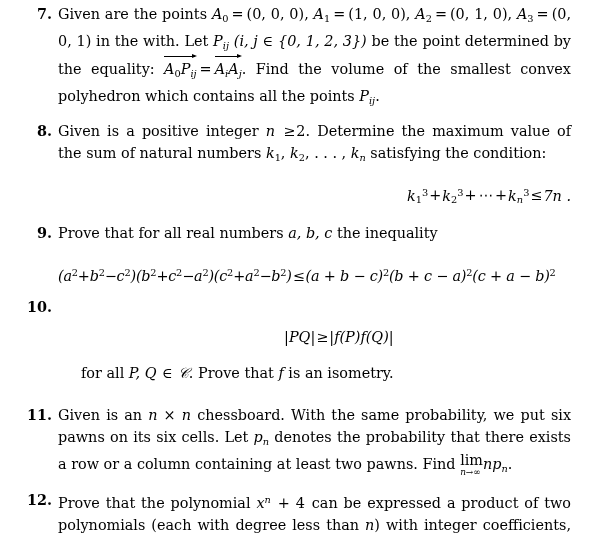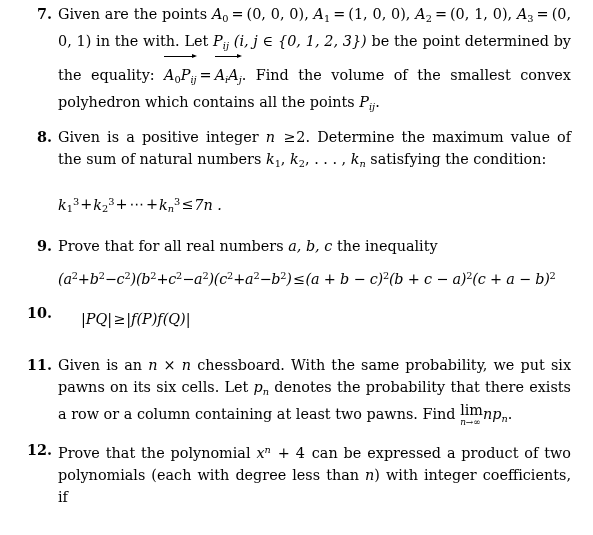--- a/index.html
+++ b/index.html
@@ -42,23 +42,23 @@
     margin-right: 22px;
     font-size: 14.4px;
     line-height: 22px;
     text-align: justify;
     text-justify: inter-word;
   }
   .body p {
     margin: 0;
   }
   .display {
-    text-align: left;
+    text-align: right;
     margin: 6px 0 5px 0;
-    line-height: 30px;
+    line-height: 23px;
   }
   
   .mi {
     font-family: "DejaVu Serif", "Liberation Serif", serif;
     font-style: italic;
   }
   .mcal {
     font-family: "DejaVu Serif", "Liberation Serif", serif;
     font-style: italic;
   }
@@ -72,21 +72,21 @@
   sup {
     font-size: 0.68em;
     vertical-align: 0.48em;
     font-style: italic;
   }
   sub.up, sup.up { font-style: normal; }
   
   .vec {
     position: relative;
     display: inline-block;
-    padding-top: 8px;
+    padding-top: 2px;
     font-style: italic;
   }
   .vec::before {
     content: "";
     position: absolute;
     left: 0;
     right: 2px;
     top: 0px;
     height: 1px;
     background: #000;
@@ -172,31 +172,40 @@
   </div>
 
   <div class="problem" style="margin-top:11px;">
     <div class="num">9.</div>
     <div class="body">
       <p>
         <span>Prove that for all real numbers</span>
         <span class="mi">a, b, c</span>
         <span>the inequality</span>
       </p>
-      <p class="display tight" style="margin-top:4px;font-size:14.4px;">
+      <p class="display tight" style="margin-top:17px;font-size:14.4px;">
         <span class="mi">(a<sup class="up">2</sup>+b<sup class="up">2</sup>−c<sup class="up">2</sup>)</span><span class="mi">(b<sup class="up">2</sup>+c<sup class="up">2</sup>−a<sup class="up">2</sup>)</span><span class="mi">(c<sup class="up">2</sup>+a<sup class="up">2</sup>−b<sup class="up">2</sup>)</span><span class="op">≤</span><span class="mi">(a + b − c)<sup class="up">2</sup></span><span class="mi">(b + c − a)<sup class="up">2</sup></span><span class="mi">(c + a − b)<sup class="up">2</sup></span>
       </p>
     </div>
   </div>
 
   <div class="problem" style="margin-top:8px;padding-left:23px;">
     <div class="num">10.</div>
     <div class="body">
-      <p class="display" style="margin-top:2px;">
+      <p class="display" style="margin-top:30px;">
         <span class="mi">|PQ|</span><span class="op">≥</span><span class="mi">|f(P)f(Q)|</span>
+      </p>
+      <p style="margin-top:13px;">
+        <span>for all</span>
+        <span class="mi">P, Q</span>
+        <span class="op">∈</span>
+        <span class="mcal">𝒞</span>.
+        <span>Prove that</span>
+        <span class="mi">f</span>
+        <span>is an isometry.</span>
       </p>
     </div>
   </div>
 
   <div class="problem" style="margin-top:20px;">
     <div class="num">11.</div>
     <div class="body">
       <p>
         <span>Given is an</span>
         <span class="mi">n × n</span>

